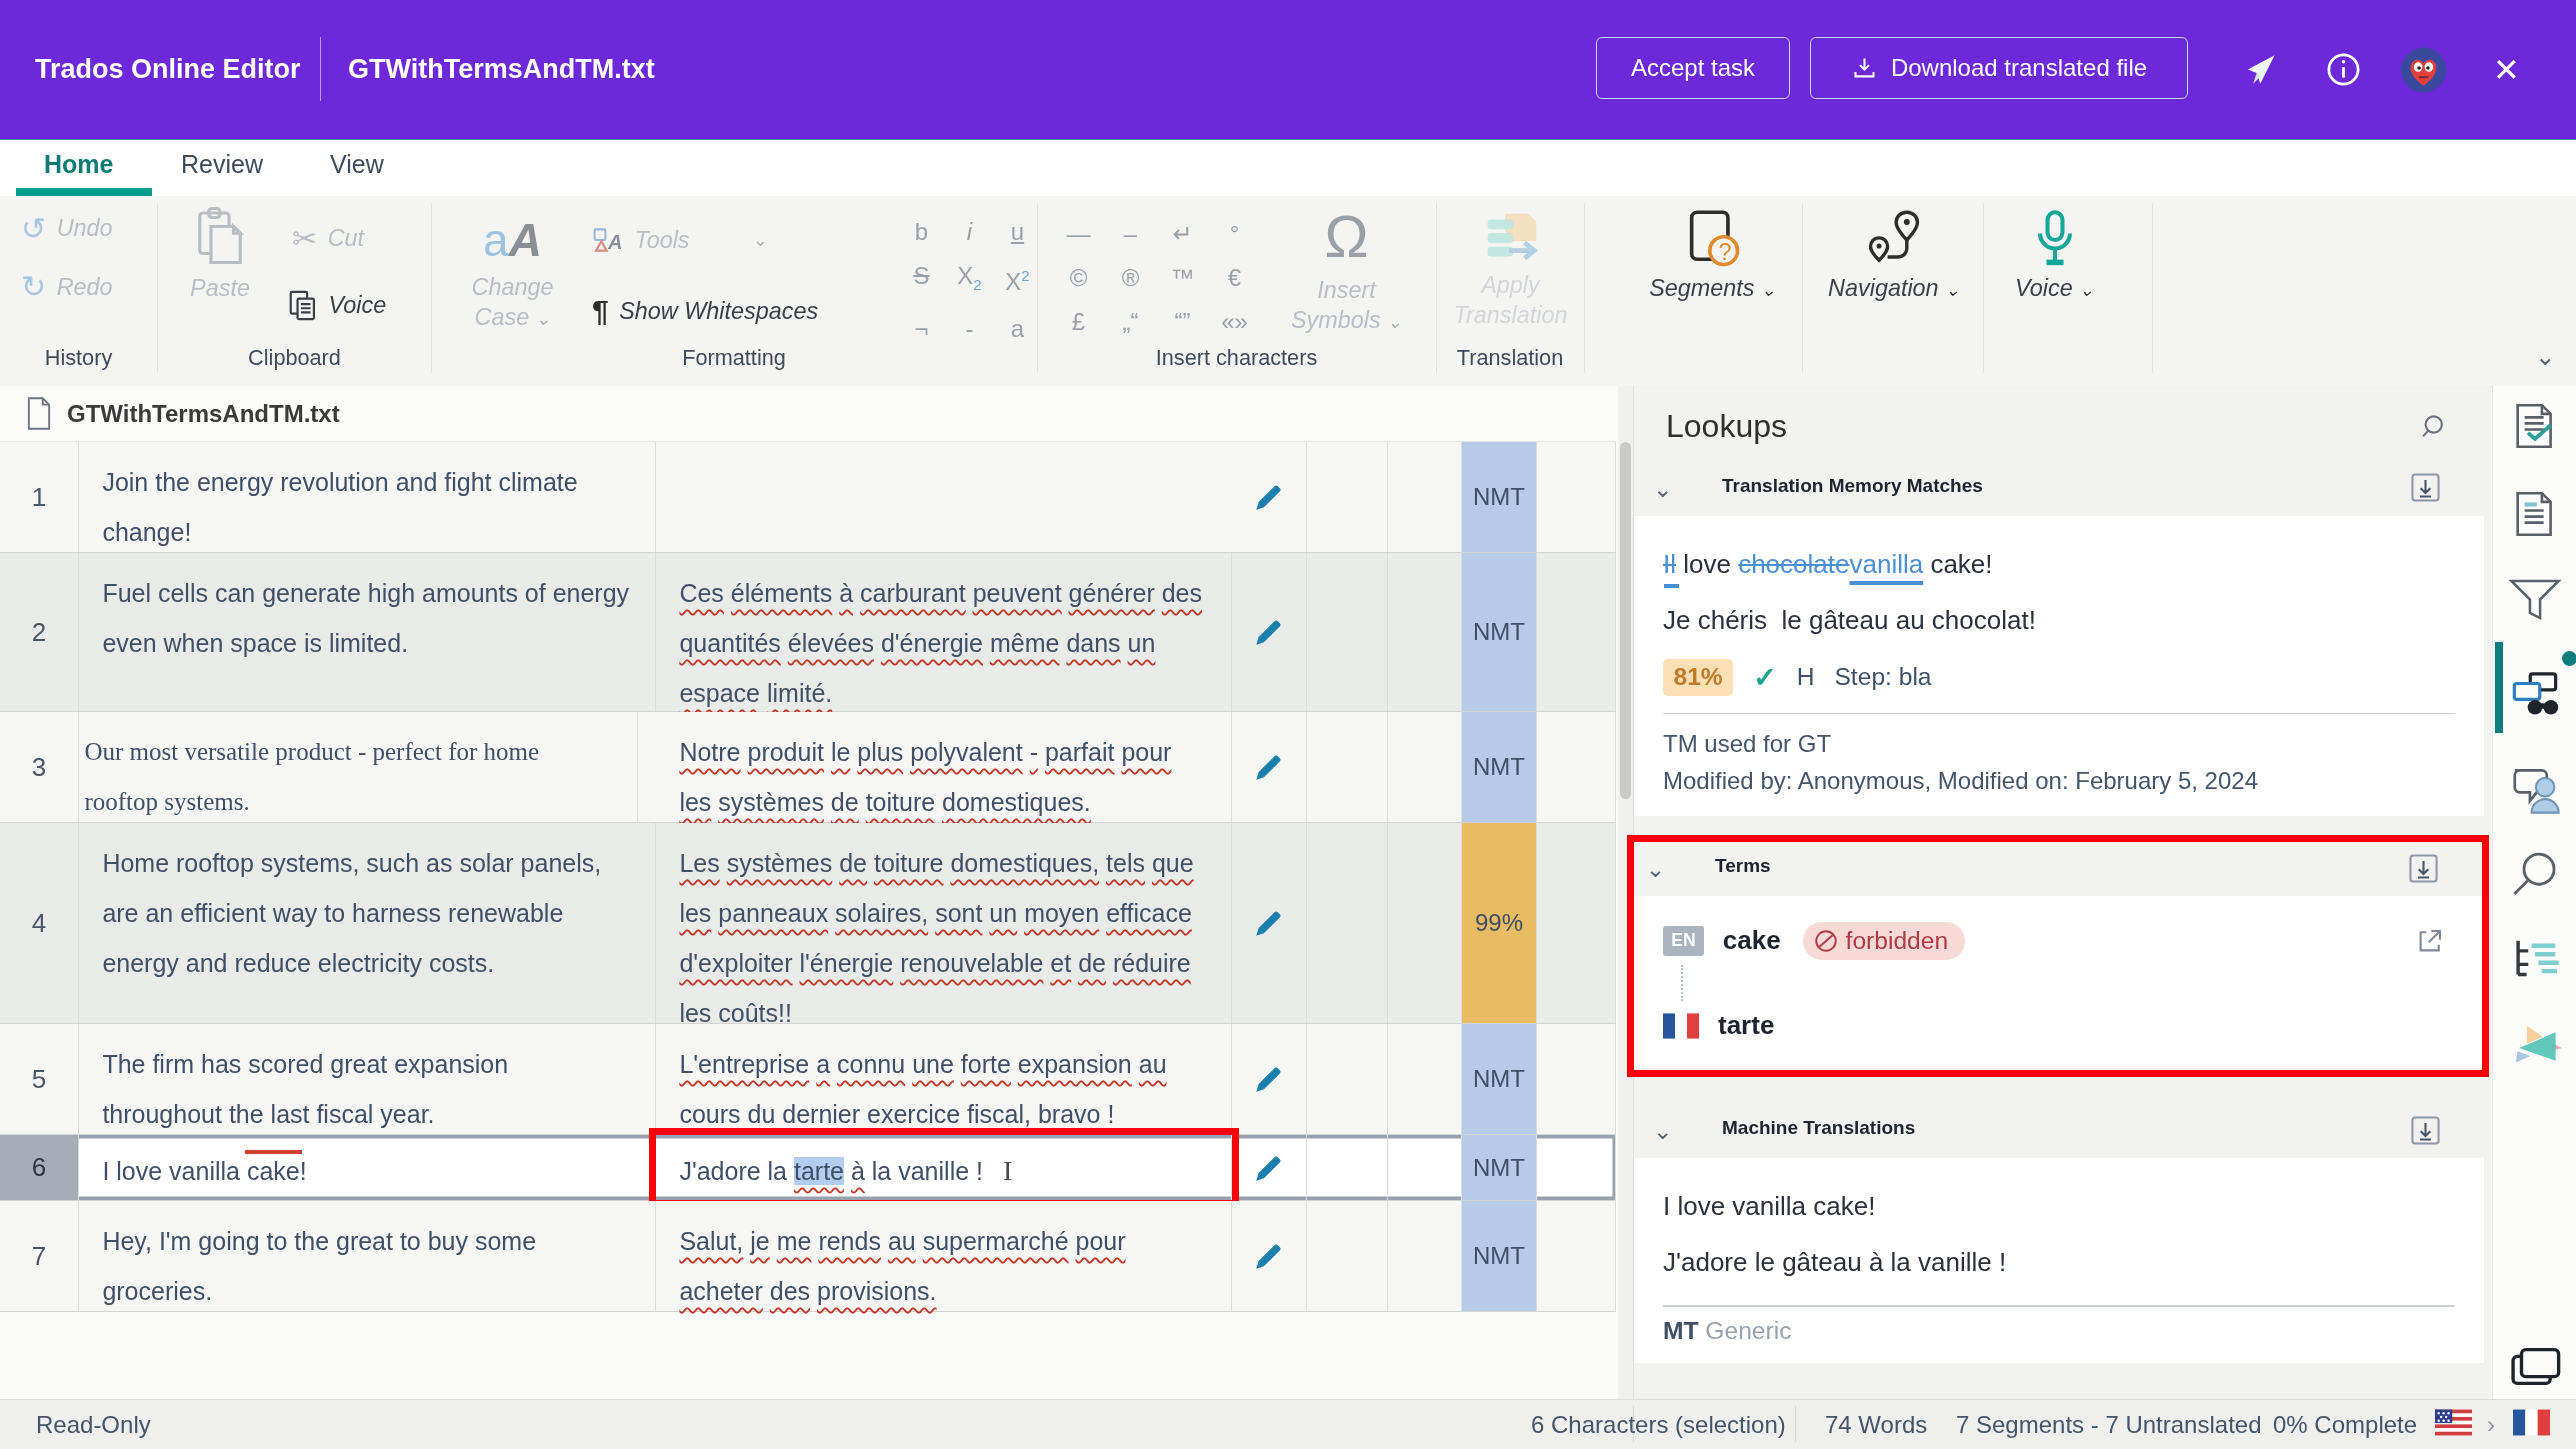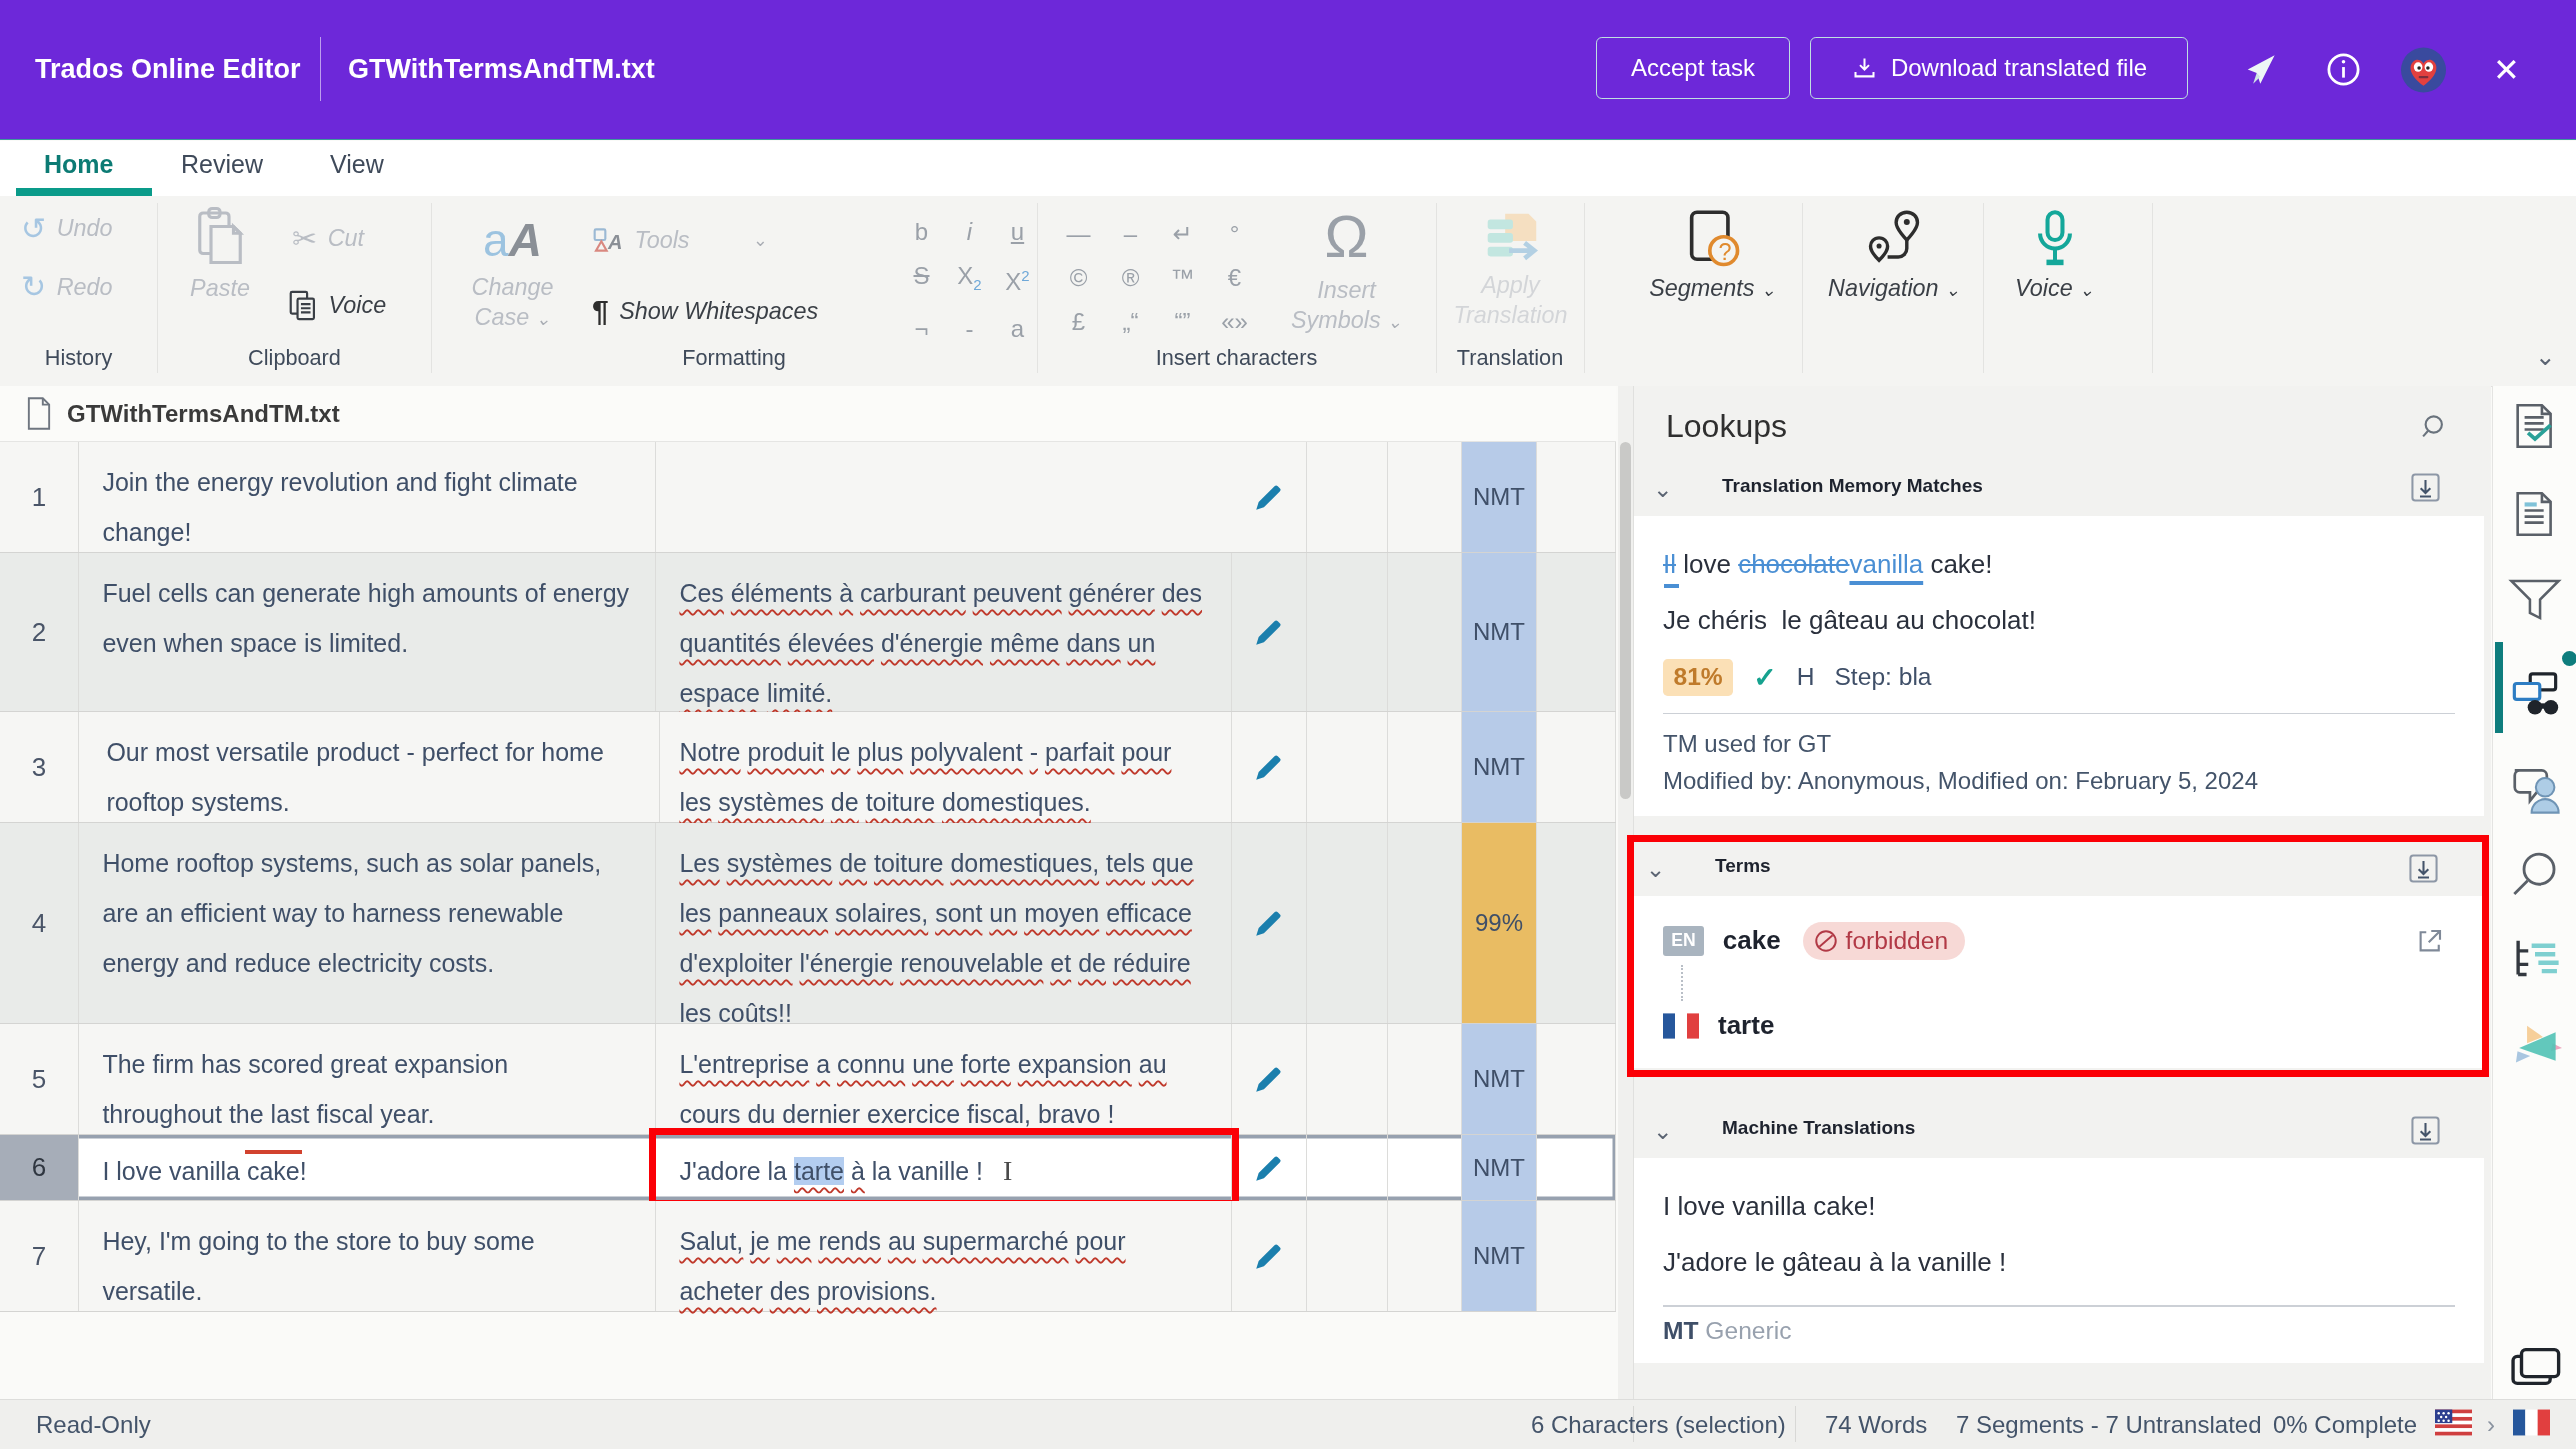--- a/index.html
+++ b/index.html
@@ -368,21 +368,21 @@
           </div>
           <div class="cell " style="left: 1307px; width: 81px;"></div>
           <div class="cell " style="left: 1388px; width: 74px;"></div>
           <div class="cell stc" style="left: 1462px; width: 75px;">
             <div class="stfill st-nmt">NMT</div>
           </div>
           <div class="cell " style="left: 1537px; width: 79px;"></div>
         </div>
         <div class="seg-row" style="height: 111px;">
           <div class="cell numc" style="left: 0px; width: 79px;">3</div>
-          <div class="cell " style="left: 83px; width: 577px;">
+          <div class="cell " style="left: 61px; width: 577px; font-family: Liberation Serif, serif;">
             <div class="txt"><span>Our most versatile product - perfect for home rooftop systems.</span></div>
           </div>
           <div class="cell " style="left: 656px; width: 576px;">
             <div class="txt"><span class="wv">Notre</span> <span class="wv">produit</span> <span class="wv">le</span> <span class="wv">plus</span> <span class="wv">polyvalent</span> <span class="wv">-</span> <span class="wv">parfait</span> <span class="wv">pour</span> <span class="wv">les</span> <span class="wv">systèmes</span> <span class="wv">de</span> <span class="wv">toiture</span> <span class="wv">domestiques.</span></div>
           </div>
           <div class="cell penc" style="left: 1232px; width: 75px;">
             <svg width="34" height="34" viewBox="0 0 24 24">
               <path d="M3 21l1.7-5.4L15.9 4.4a1.6 1.6 0 0 1 2.3 0l1.4 1.4a1.6 1.6 0 0 1 0 2.3L8.4 19.3 3 21z" fill="#1b7fad"></path>
             </svg>
           </div>
@@ -449,21 +449,21 @@
           <div class="cell " style="left: 1307px; width: 81px;"></div>
           <div class="cell " style="left: 1388px; width: 74px;"></div>
           <div class="cell stc" style="left: 1462px; width: 75px;">
             <div class="stfill st-nmt">NMT</div>
           </div>
           <div class="cell " style="left: 1537px; width: 79px;"></div>
         </div>
         <div class="seg-row" style="height: 111px;">
           <div class="cell numc" style="left: 0px; width: 79px;">7</div>
           <div class="cell " style="left: 79px; width: 577px;">
-            <div class="txt"><span>Hey, I'm going to the store to buy some versatile.</span></div>
+            <div class="txt"><span>Hey, I'm going to the great to buy some groceries.</span></div>
           </div>
           <div class="cell " style="left: 656px; width: 576px;">
             <div class="txt"><span class="wv">Salut,</span> <span class="wv">je</span> <span class="wv">me</span> <span class="wv">rends</span> <span class="wv">au</span> <span class="wv">supermarché</span> <span class="wv">pour</span> <span class="wv">acheter</span> <span class="wv">des</span> <span class="wv">provisions.</span></div>
           </div>
           <div class="cell penc" style="left: 1232px; width: 75px;">
             <svg width="34" height="34" viewBox="0 0 24 24">
               <path d="M3 21l1.7-5.4L15.9 4.4a1.6 1.6 0 0 1 2.3 0l1.4 1.4a1.6 1.6 0 0 1 0 2.3L8.4 19.3 3 21z" fill="#1b7fad"></path>
             </svg>
           </div>
           <div class="cell " style="left: 1307px; width: 81px;"></div>

